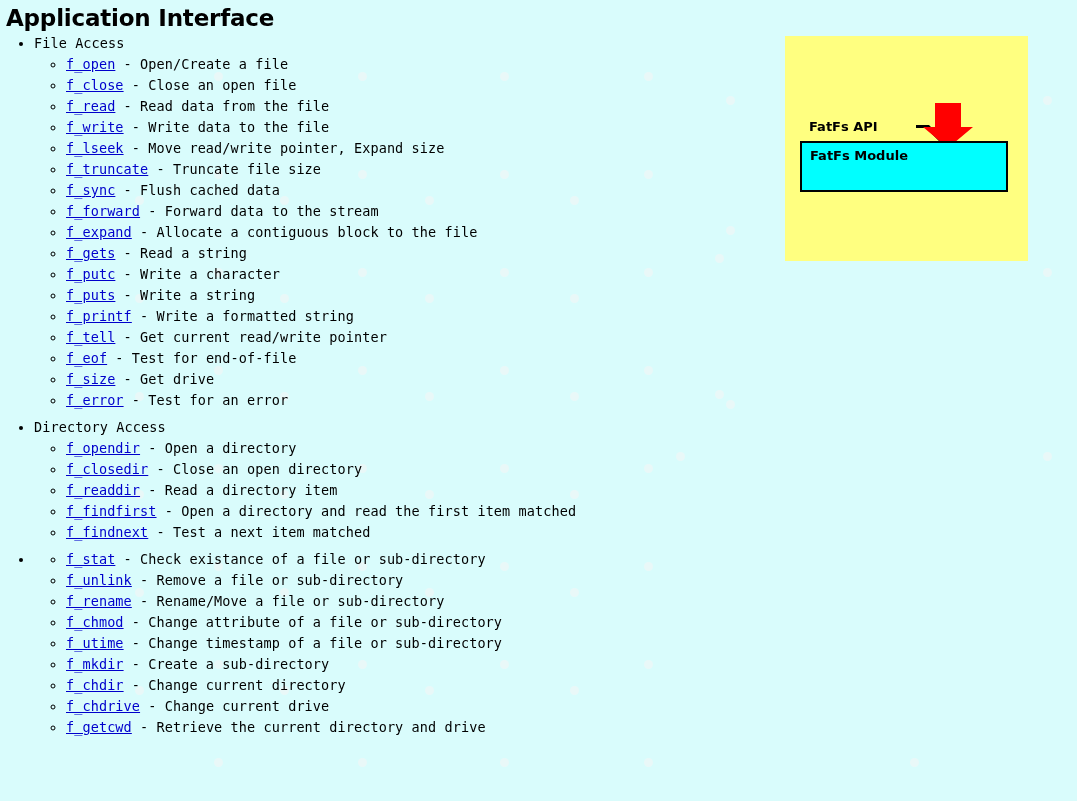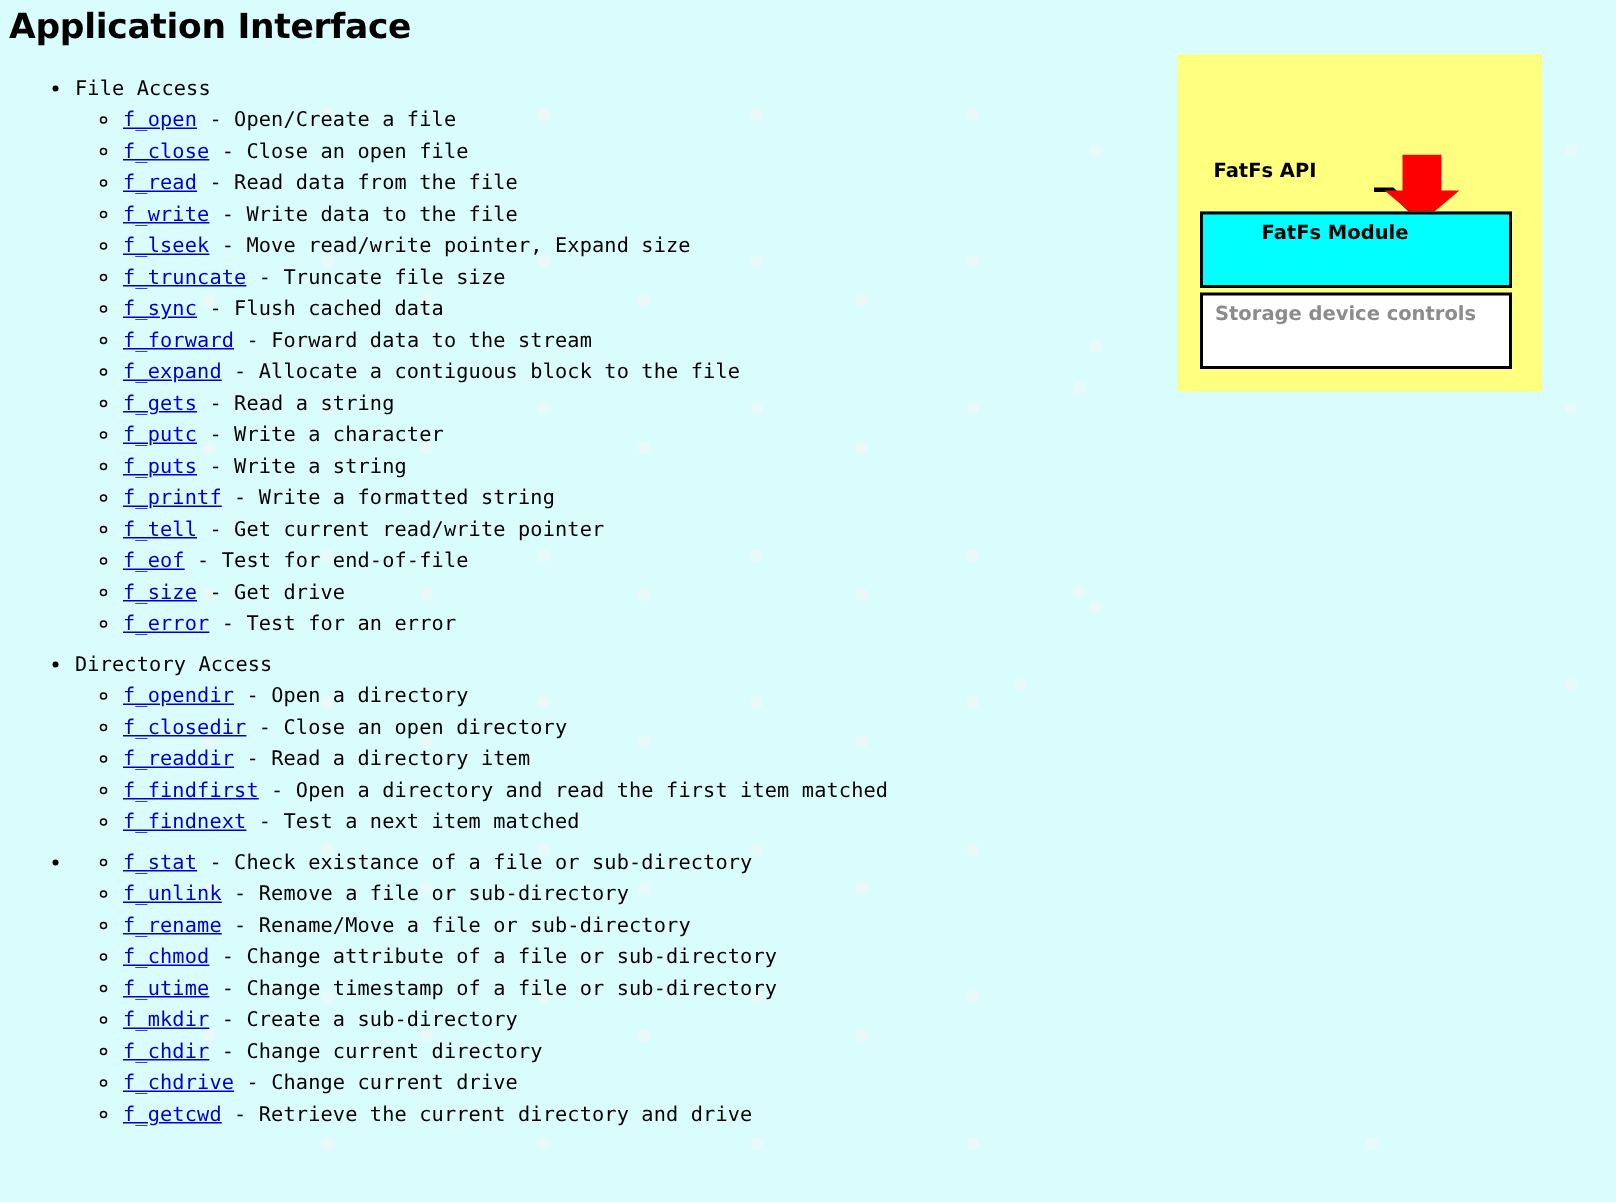--- a/index.html
+++ b/index.html
@@ -47,21 +47,21 @@
     font-family: "DejaVu Sans Mono", monospace;
     font-size: 13.5px;
     color: #000000;
     margin: 0;
     padding: 5px 0 0 18px;
     line-height: 21px;
     letter-spacing: 0.1px;
   }
   ul.lvl1 {
     list-style-type: disc;
-    margin: 16px;
+    margin: 0;
     padding: 0 0 0 34px;
   }
   ul.lvl1 > li {
     font-family: "DejaVu Sans Mono", monospace;
     font-size: 13.5px;
     color: #000000;
     line-height: 21px;
     letter-spacing: 0.1px;
   }
   ul.lvl2 {
@@ -124,31 +124,31 @@
   #layer-application {
     top: 15px;
     height: 53px;
   }
   #layer-application .layer-label { color: #8c8c8c; }
   #layer-fatfs-module {
     top: 105px;
     height: 51px;
     background: #00ffff;
   }
-  #layer-fatfs-module .layer-label { color: #000000; margin-left: 31px; }
+  #layer-fatfs-module .layer-label { color: #000000; }
   #layer-storage {
     top: 159px;
     height: 51px;
   }
   #layer-storage .layer-label { color: #8c8c8c; }
 
   #api-label {
     position: absolute;
     left: 24px;
-    top: 70px;
+    top: 82px;
     font-size: 13px;
     font-weight: bold;
     color: #000000;
     line-height: 17px;
     white-space: nowrap;
   }
   #api-arrow {
     position: absolute;
     left: 128px;
     top: 67px;
@@ -286,17 +286,14 @@
     <path d="M0 23 L14 23 L28 37 L28 45 L14 45 Z" fill="#000000" opacity="0"></path>
     <path d="M3 22 L16 22 L30 36 L27 39 L13 25 L3 25 Z" fill="#000000"></path>
     <path d="M52 39 L64 39 L58 45 Z" fill="#000000" opacity="0"></path>
     <path d="M22 0 L48 0 L48 24 L60 24 L35 45 L10 24 L22 24 Z" fill="#ff0000"></path>
   </svg>
 
   <div class="layer-box" id="layer-fatfs-module">
     <span class="layer-label">FatFs Module</span>
   </div>
 
-  <div class="layer-box" id="layer-storage">
-    <span class="layer-label">Storage device controls</span>
-  </div>
 
 </div>
 
 </body></html>

